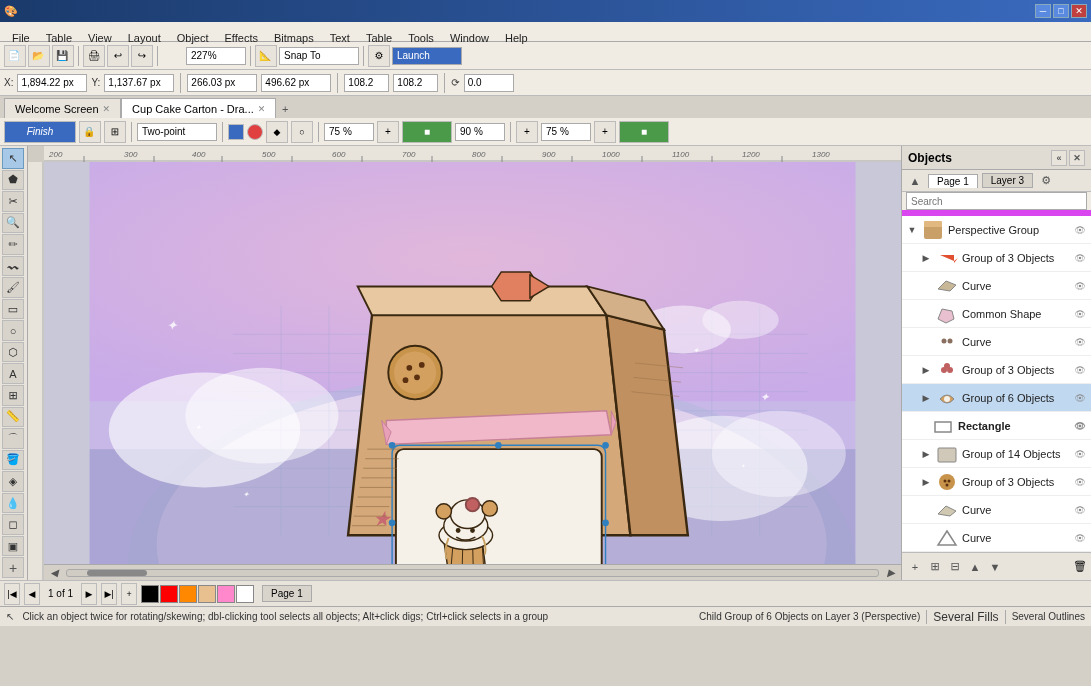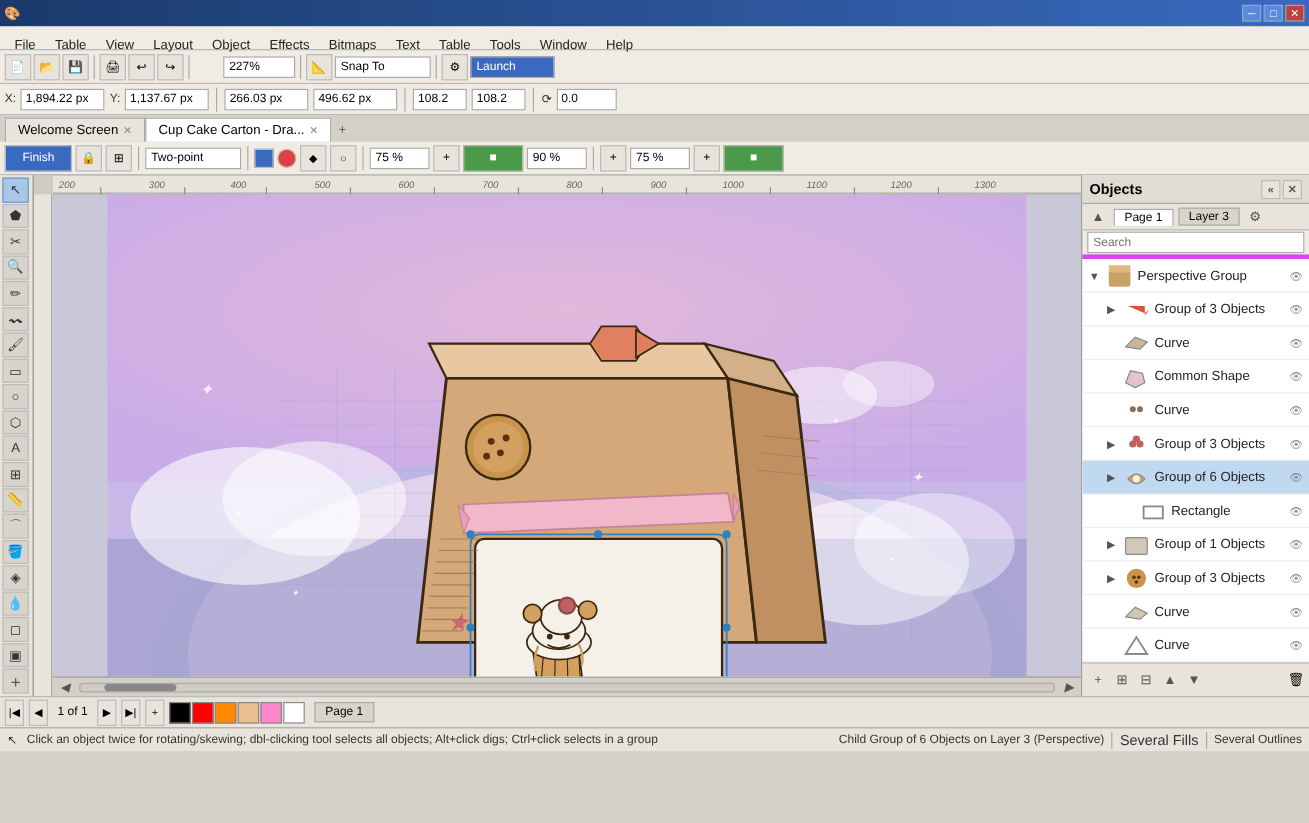--- a/index.html
+++ b/index.html
@@ -257,21 +257,21 @@
       font-size: 10px;
       cursor: pointer;
     }
     .layer-chip.active { background: white; border-bottom: none; }
 
     
     #panel-search {
       height: 24px;
       display: flex;
       align-items: center;
-      border-bottom: 4px solid #d946ef;
+      border-bottom: 6px solid #d946ef;
       padding: 0 4px;
       gap: 2px;
     }
     #panel-search input {
       flex: 1; height: 18px;
       border: 1px solid #aaa;
       padding: 0 4px;
       font-size: 10px;
     }
     .panel-icon-btn {
@@ -431,21 +431,21 @@
     <span style="font-size:9px;color:#888;">✕</span>
   </div>
   <div class="tab active">
     <span>Cup Cake Carton - Dra...</span>
     <span style="font-size:9px;color:#888;">✕</span>
   </div>
   <div class="tab-add">+</div>
 </div>
 
 <div id="proptoolbar">
-  <div class="tb-btn" style="width:56px;background:#3a6abf;color:white;font-size:10px;">Finish</div>
+  <div class="tb-btn" style="width:72px;background:#3a6abf;color:white;font-size:10px;font-style:italic;">Finish</div>
   <div class="tb-btn">🔒</div>
   <div class="tb-btn">⊞</div>
   <div class="tb-separator"></div>
   <div class="tb-dropdown" style="width:80px;">Two-point</div>
   <div class="tb-separator"></div>
   <div class="tb-btn" style="background:#3a6abf;width:16px;height:16px;"></div>
   <div class="tb-btn" style="background:#e04040;width:16px;height:16px;border-radius:50%;"></div>
   <div class="tb-btn" style="font-size:9px;">◆</div>
   <div class="tb-btn" style="font-size:9px;">○</div>
   <div class="tb-separator"></div>
@@ -787,39 +787,39 @@
         <span class="obj-thumb">
           <svg width="22" height="22">
             <path d="M4,12 Q11,4 18,12 Q11,20 4,12Z" fill="#d4a060" stroke="#888" stroke-width="1"></path>
             <circle cx="11" cy="12" r="3" fill="#f5f0e8"></circle>
           </svg>
         </span>
         <span class="obj-label">Group of 6 Objects</span>
         <span class="obj-eye">👁</span>
       </div>
 
-      <div class="obj-item" style="padding-left:32px;">
+      <div class="obj-item" style="padding-left:14px;font-weight:bold;">
         <span class="obj-expand" style="visibility:hidden;"></span>
         <span class="obj-thumb">
           <svg width="22" height="22">
               <rect x="3" y="7" width="16" height="10" fill="none" stroke="#888" stroke-width="1.5"></rect>
             </svg>
         </span>
         <span class="obj-label">Rectangle</span>
         <span class="obj-eye">👁</span>
       </div>
 
       <div class="obj-item" style="padding-left:18px;">
         <span class="obj-expand">▶</span>
         <span class="obj-thumb">
           <svg width="22" height="22">
             <rect x="2" y="5" width="18" height="14" rx="1" fill="#d0c8b8" stroke="#888" stroke-width="1"></rect>
           </svg>
         </span>
-        <span class="obj-label">Group of 1 Objects</span>
+        <span class="obj-label">Group of 14 Objects</span>
         <span class="obj-eye">👁</span>
       </div>
 
       <div class="obj-item" style="padding-left:18px;">
         <span class="obj-expand">▶</span>
         <span class="obj-thumb">
           <svg width="22" height="22">
             <circle cx="11" cy="11" r="8" fill="#c8934a"></circle>
             <circle cx="9" cy="10" r="1.5" fill="#5a3010"></circle>
             <circle cx="13" cy="10" r="1.5" fill="#5a3010"></circle>

